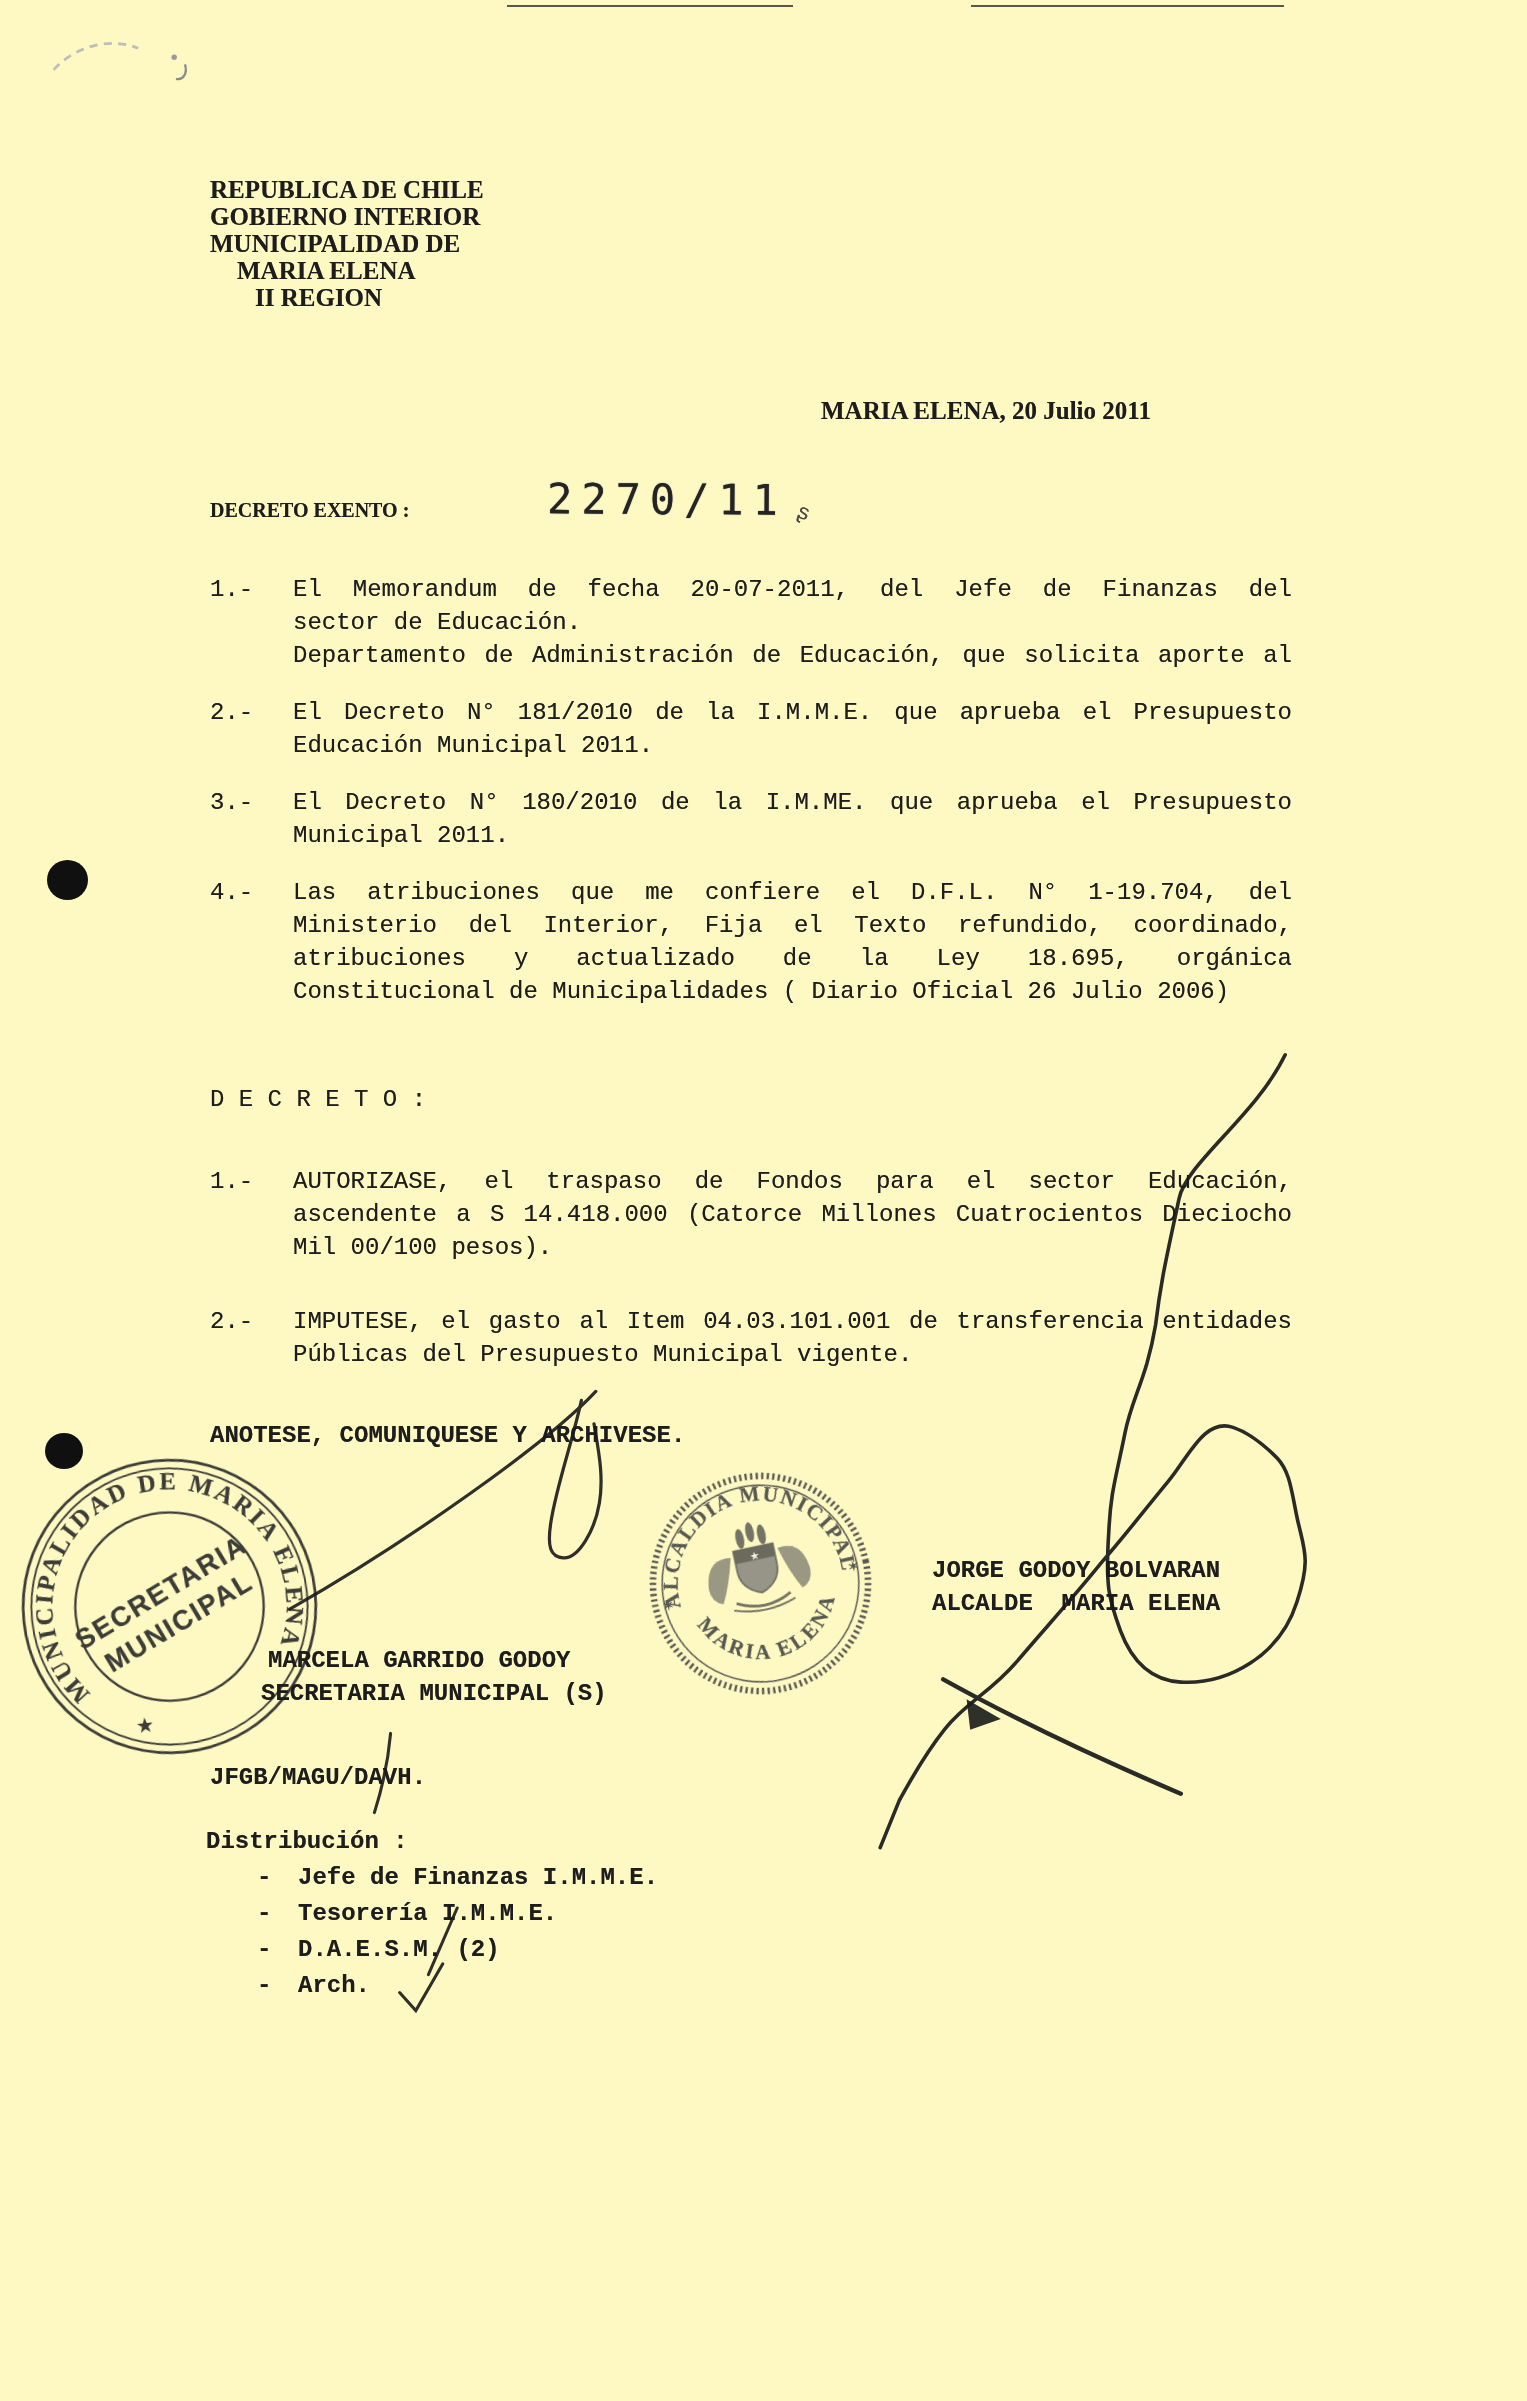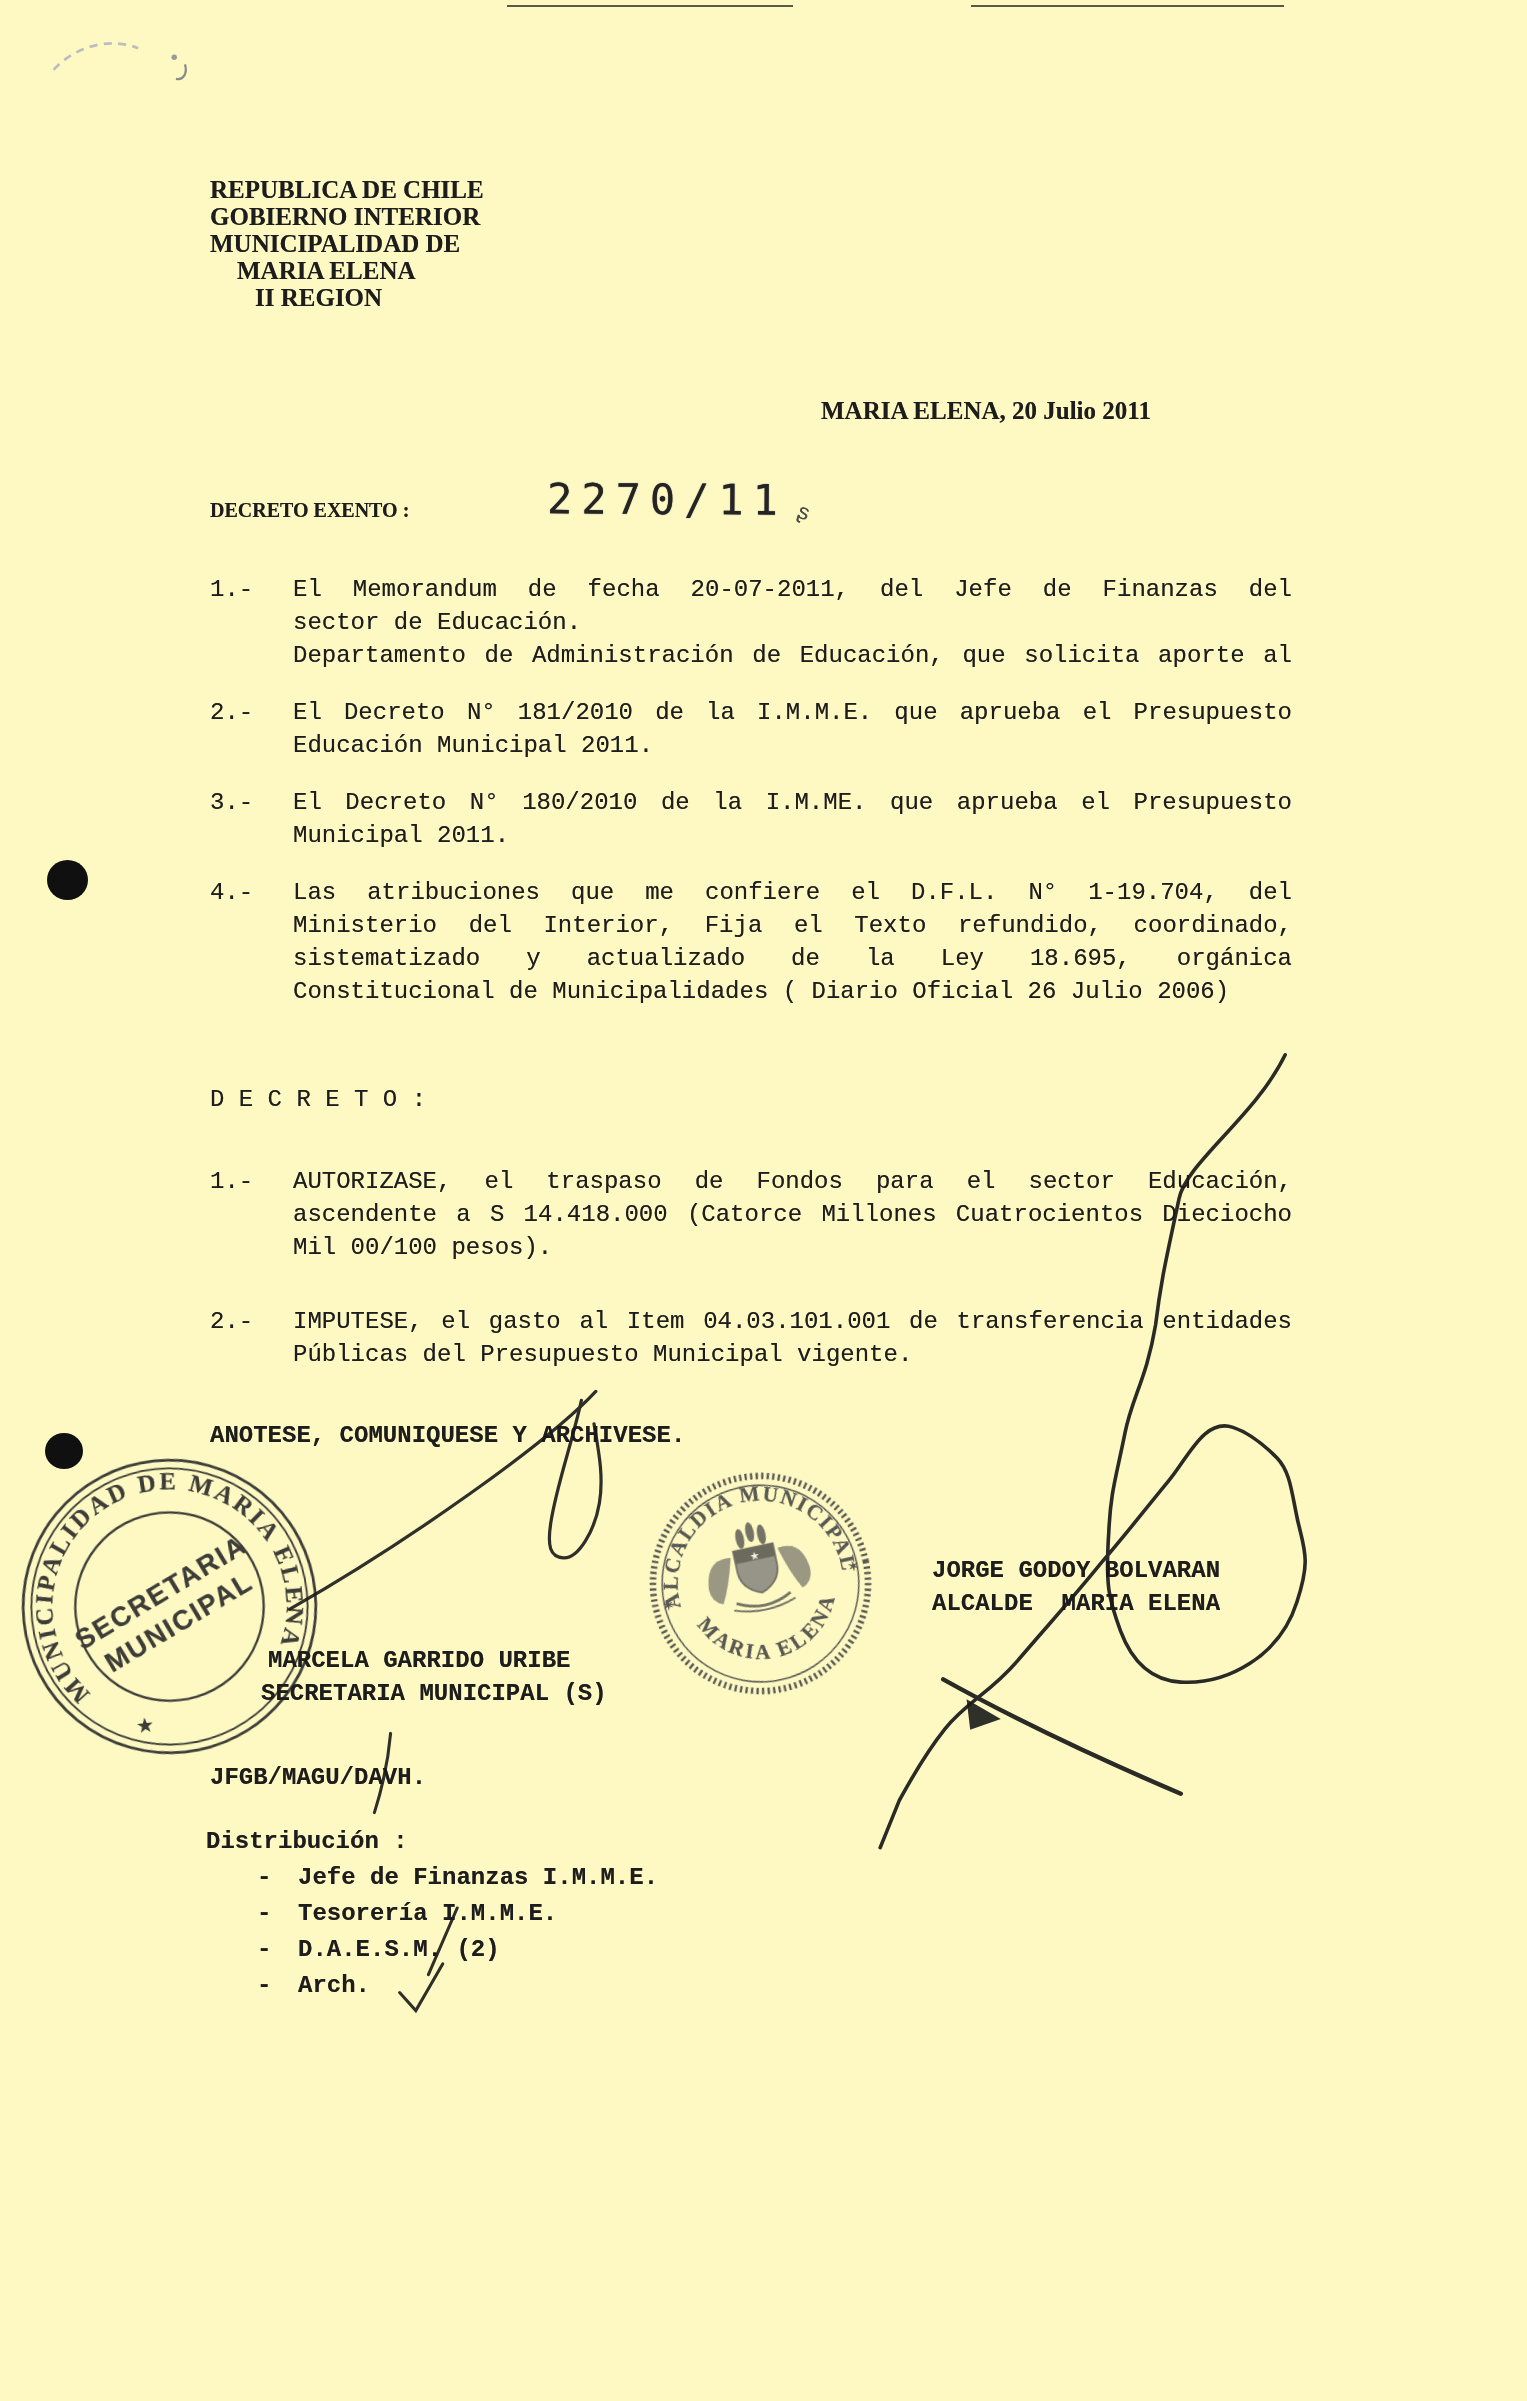--- a/index.html
+++ b/index.html
@@ -127,21 +127,21 @@
       <div class="line">El Decreto N° 180/2010 de la I.M.ME. que aprueba el Presupuesto</div>
           <div class="line last">Municipal 2011.</div>
         </div>
     </div>
       <div class="c-item">
       <div class="num">4.-</div>
       <div class="body">
 
       <div class="line">Las atribuciones que me confiere el D.F.L. N° 1-19.704, del</div>
           <div class="line">Ministerio del Interior, Fija el Texto refundido, coordinado,</div>
-          <div class="line">sistematizado y actualizado de la Ley 18.695, orgánica</div>
+          <div class="line">atribuciones y actualizado de la Ley 18.695, orgánica</div>
           <div class="line last">Constitucional de Municipalidades ( Diario Oficial 26 Julio 2006)</div>
         </div>
     </div>
     </div>
 
   <div class="abs decreto-heading txt-layer">D E C R E T O :</div>
 
   <div class="abs res txt-layer">
 
   <div class="c-item">
@@ -206,21 +206,21 @@
       <path d="M108,90 h44 v22 q0,20 -22,28 q-22,-8 -22,-28 z" fill="#777777" stroke="#4a4a4a" stroke-width="2"></path>
       <rect x="108" y="90" width="44" height="14" fill="#3f3f3f"></rect>
       <text x="130" y="103" font-size="12" fill="#eeeeee" text-anchor="middle" font-family="DejaVu Sans, sans-serif">★</text>
       <path d="M104,96 q-26,-4 -30,26 q-2,16 12,22 q10,-18 18,-48" fill="#5a5a5a" opacity="0.8"></path>
       <path d="M156,96 q26,-4 30,26 q2,16 -12,22 q-10,-18 -18,-48" fill="#5a5a5a" opacity="0.8"></path>
       <path d="M100,146 q30,16 60,0" stroke="#4a4a4a" stroke-width="3" fill="none"></path>
       <path d="M96,153 q34,12 68,0" stroke="#4a4a4a" stroke-width="2" fill="none"></path>
     </g>
   </svg>
 
-  <div class="abs sec-name name txt-layer">MARCELA GARRIDO URIBE</div>
+  <div class="abs sec-name name txt-layer">MARCELA GARRIDO GODOY</div>
   <div class="abs sec-title name txt-layer">SECRETARIA MUNICIPAL (S)</div>
   <div class="abs mayor-name name txt-layer">JORGE GODOY BOLVARAN</div>
   <div class="abs mayor-title name txt-layer">ALCALDE  MARIA ELENA</div>
 
   <div class="abs initials txt-layer">JFGB/MAGU/DAVH.</div>
   <div class="abs dist-label txt-layer">Distribución :</div>
   <div class="abs dist-items txt-layer">
 
   <div class="d-item">
       <span class="dash">-</span>

